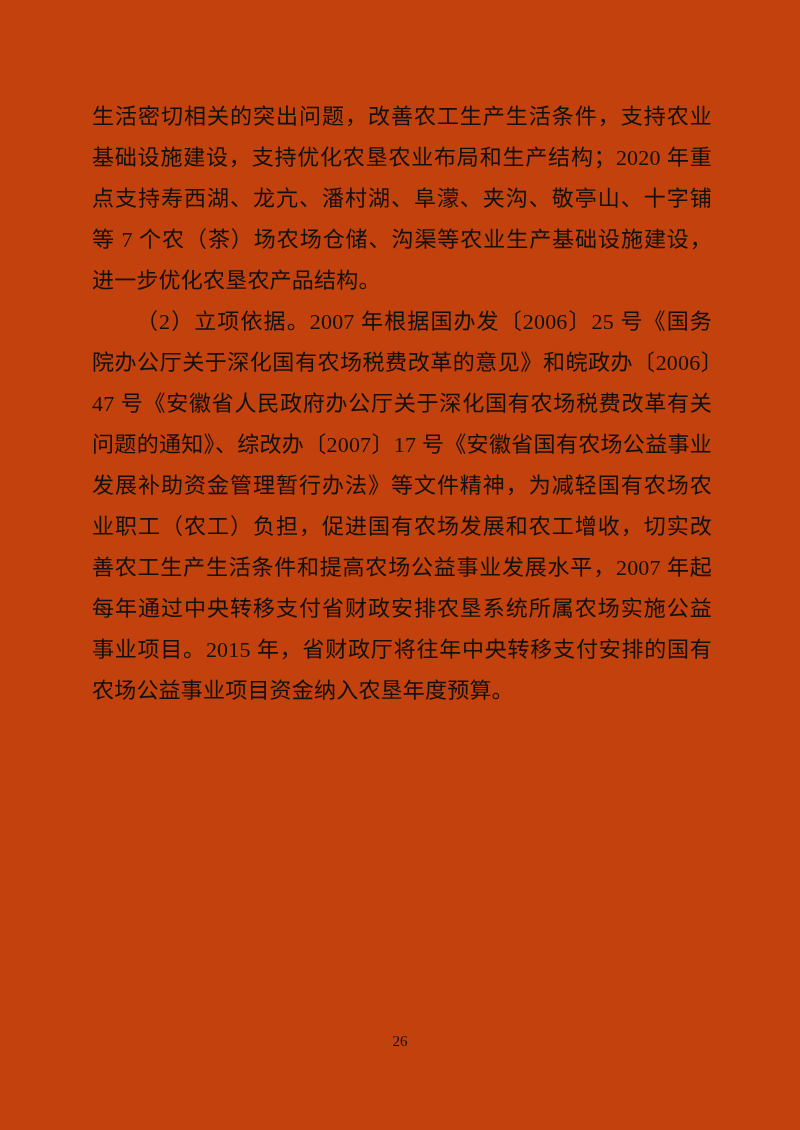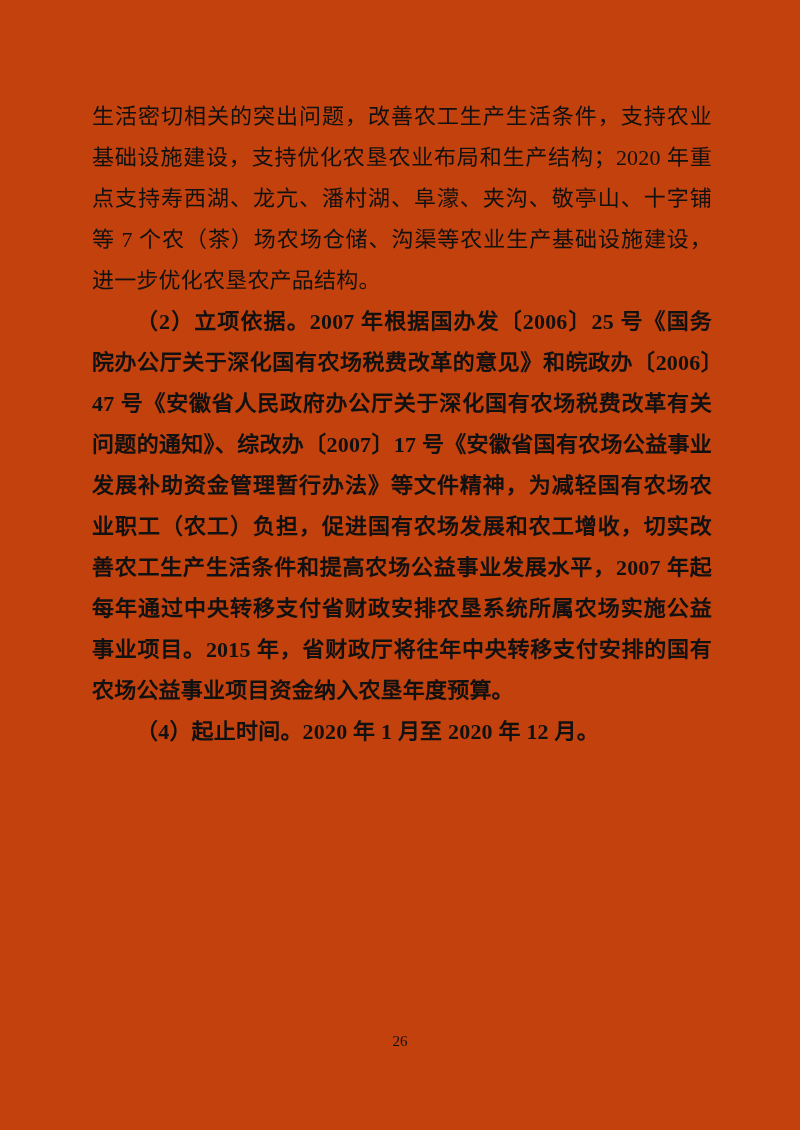--- a/index.html
+++ b/index.html
@@ -27,36 +27,34 @@
     padding: 0;
     font-size: 22px;
     line-height: 41px;
     text-align: justify;
     text-justify: inter-ideograph;
     text-align-last: left;
     letter-spacing: 0.2px;
   }
   .para.indent {
     text-indent: 2em;
-    font-weight: bold;
   }
   .footer {
     position: absolute;
     top: 1030px;
     left: 0;
     width: 100%;
     text-align: center;
     font-size: 15px;
     line-height: 22px;
     color: #111111;
   }
 </style>
 </head>
 <body>
 
 <div class="page">
   <div class="content">
     <p class="para">生活密切相关的突出问题，改善农工生产生活条件，支持农业基础设施建设，支持优化农垦农业布局和生产结构；2020 年重点支持寿西湖、龙亢、潘村湖、阜濛、夹沟、敬亭山、十字铺等 7 个农（茶）场农场仓储、沟渠等农业生产基础设施建设，进一步优化农垦农产品结构。</p>
     <p class="para indent">（2）立项依据。2007 年根据国办发〔2006〕25 号《国务院办公厅关于深化国有农场税费改革的意见》和皖政办〔2006〕47 号《安徽省人民政府办公厅关于深化国有农场税费改革有关问题的通知》、综改办〔2007〕17 号《安徽省国有农场公益事业发展补助资金管理暂行办法》等文件精神，为减轻国有农场农业职工（农工）负担，促进国有农场发展和农工增收，切实改善农工生产生活条件和提高农场公益事业发展水平，2007 年起每年通过中央转移支付省财政安排农垦系统所属农场实施公益事业项目。2015 年，省财政厅将往年中央转移支付安排的国有农场公益事业项目资金纳入农垦年度预算。</p>
-    <p class="para indent">（4）起止时间。2020 年 1 月至 2020 年 12 月。</p>
   </div>
   <div class="footer">26</div>
 </div>
 
 </body></html>

